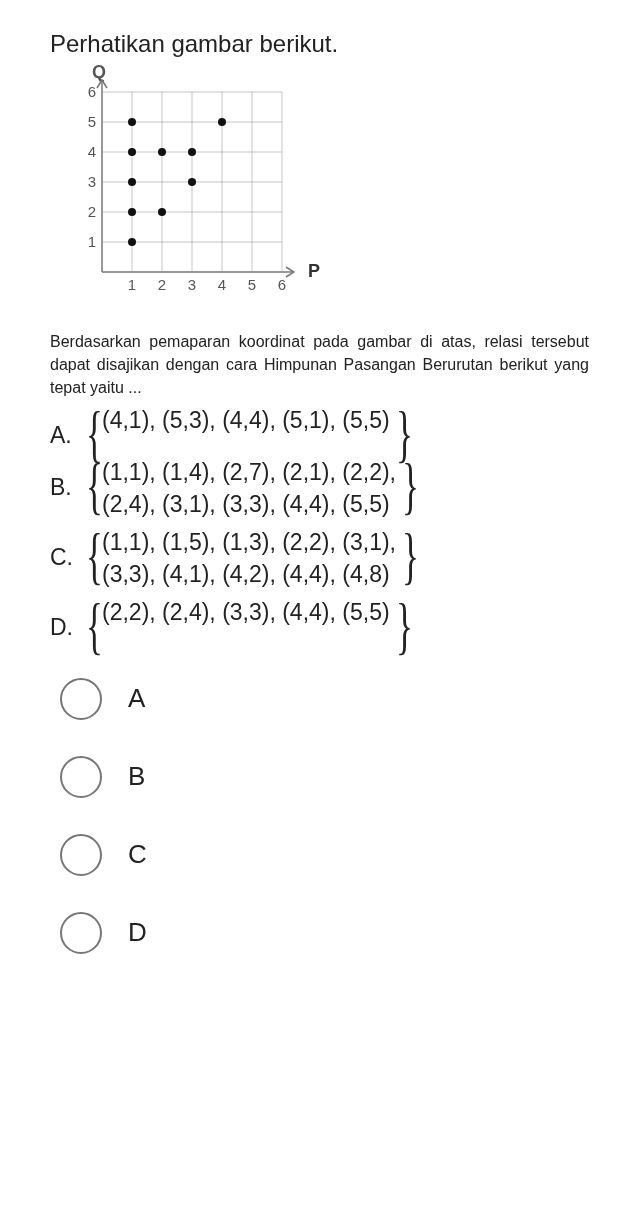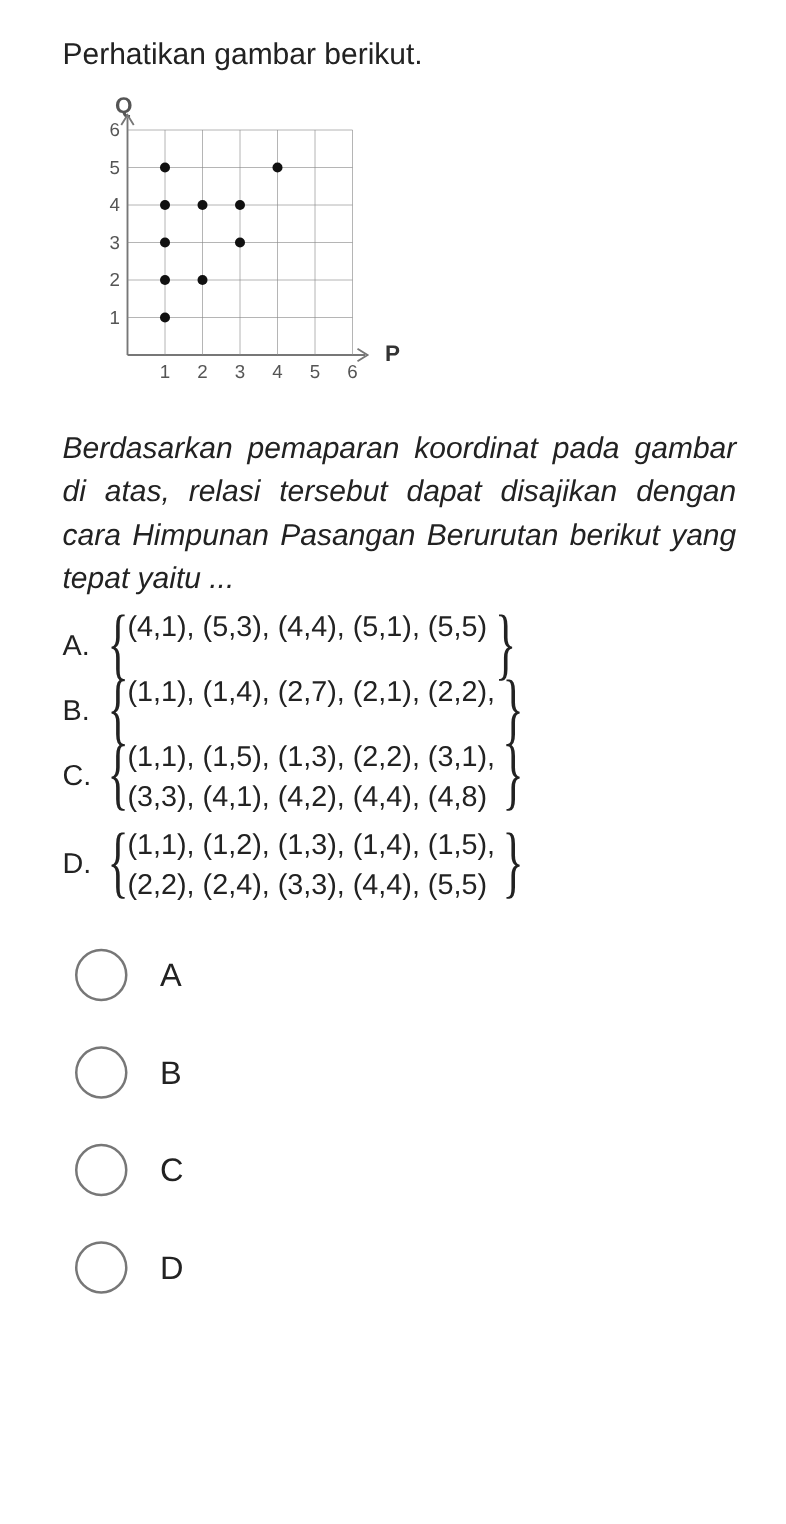--- a/index.html
+++ b/index.html
@@ -9,36 +9,35 @@
     }
     body {
       width: 629px;
       background: #fff;
       font-family: "Segoe UI", Arial, sans-serif;
       color: #222;
       padding: 30px 40px 40px 50px;
     }
     .intro {
       font-size: 24px;
-      margin-bottom: 16px;
+      margin-bottom: 4px;
     }
     .chart-wrap {
       position: relative;
       margin-left: 12px;
       margin-bottom: 10px;
     }
     svg.chart {
       display: block;
     }
     .question-body {
-      font-size: 24px;
+      font-size: 16px;
       line-height: 1.45;
       text-align: justify;
       margin-top: 18px;
-      font-style: italic;
     }
     .option-row {
       display: flex;
       align-items: flex-start;
       margin-top: 2px;
     }
     .opt-letter {
       width: 38px;
       font-size: 23px;
       line-height: 34px;
@@ -168,39 +167,39 @@
     <div class="line2">(4,1), (5,3), (4,4), (5,1), (5,5)</div>
     <span class="brace-right">}</span>
   </div>
 </div>
 
 <div class="option-row">
   <div class="opt-letter">B.</div>
   <div class="opt-set">
     <span class="brace-left">{</span>
     <div class="line1">(1,1), (1,4), (2,7), (2,1), (2,2),</div>
+    <div class="line2">(2,4), (3,1), (3,3), (4,4), (5,5)</div>
     <span class="brace-right">}</span>
   </div>
 </div>
 
 <div class="option-row">
   <div class="opt-letter">C.</div>
   <div class="opt-set">
     <span class="brace-left">{</span>
     <div class="line1">(1,1), (1,5), (1,3), (2,2), (3,1),</div>
     <div class="line2">(3,3), (4,1), (4,2), (4,4), (4,8)</div>
     <span class="brace-right">}</span>
   </div>
 </div>
 
 <div class="option-row">
   <div class="opt-letter">D.</div>
   <div class="opt-set">
     <span class="brace-left">{</span>
-    <div class="line1">(1,1), (1,2), (1,3), (1,4), (1,5),</div>
     <div class="line2">(2,2), (2,4), (3,3), (4,4), (5,5)</div>
     <span class="brace-right">}</span>
   </div>
 </div>
 
 <div class="answers">
   <div class="answer-option">
     <div class="radio-btn"></div>
     <div class="answer-label">A</div>
   </div>

